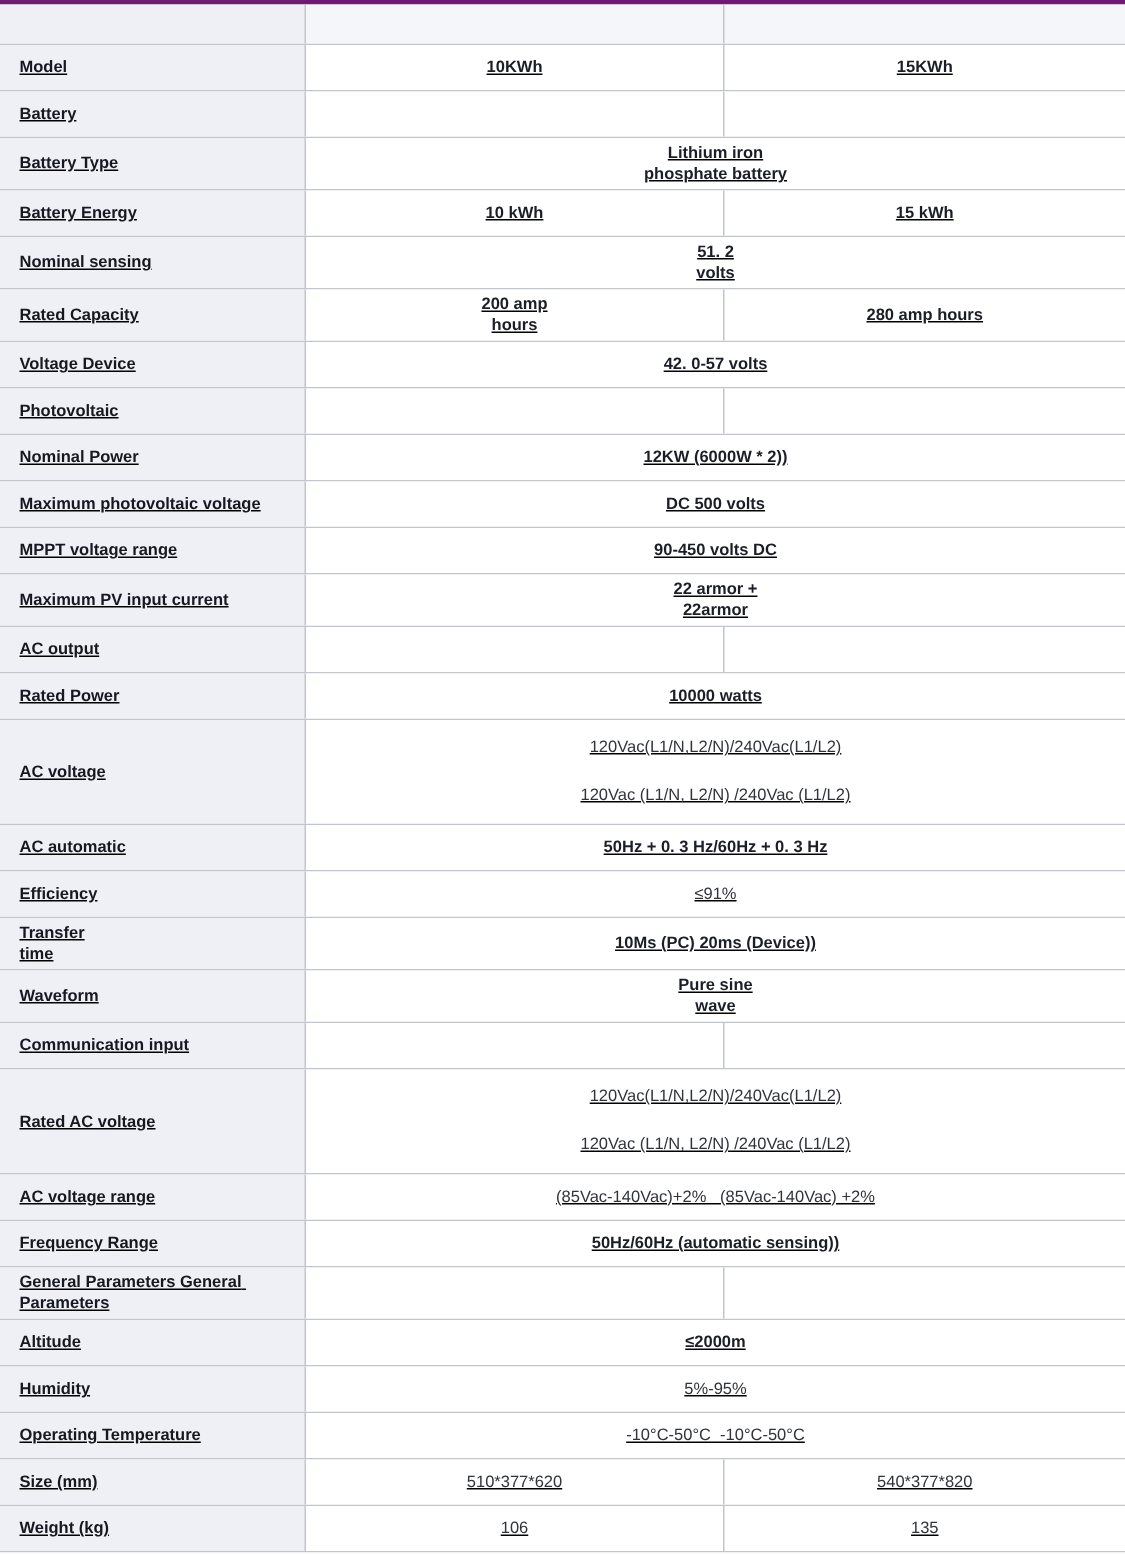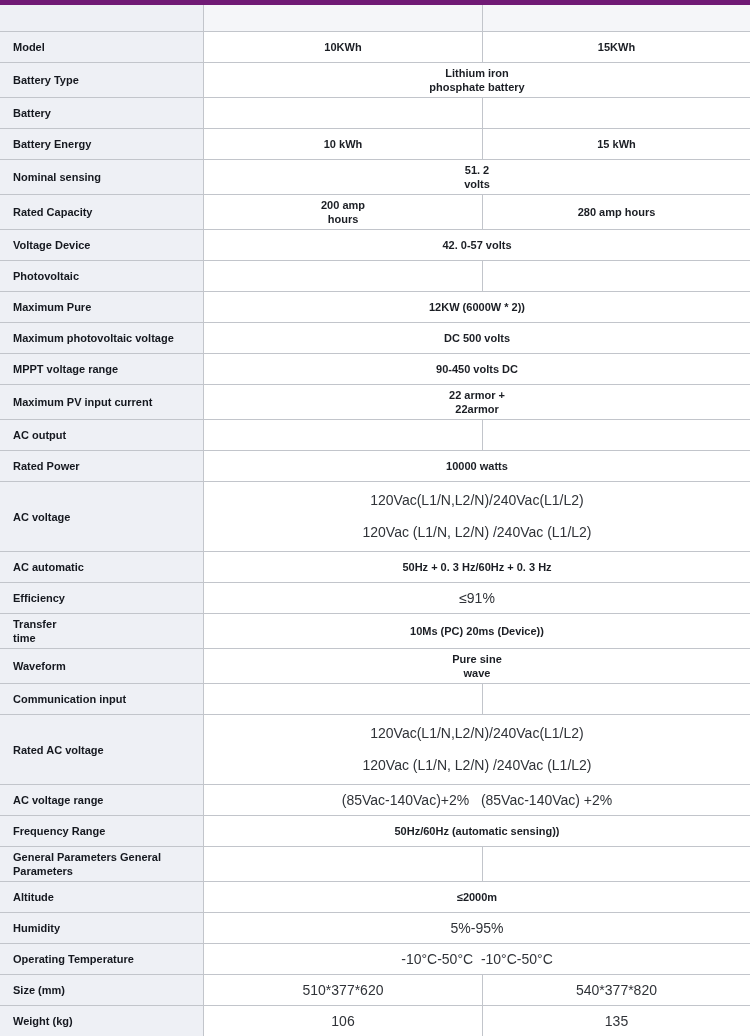--- a/index.html
+++ b/index.html
@@ -4,21 +4,22 @@
 <style>
   html, body {
     margin: 0;
     padding: 0;
     background: #ffffff;
     font-family: "Liberation Sans", sans-serif;
   }
   .spec-table {
     width: 750px;
     box-sizing: border-box;
-    border-top: 5px solid #701a75;
+    border-top: 3px solid #701a75;
+    text-decoration: underline;
   }
   .row {
     display: flex;
     align-items: stretch;
     border-bottom: 1px solid #c2c5cb;
     min-height: 31px;
     box-sizing: border-box;
   }
   .row.header { min-height: 27px; }
   .row.tall { min-height: 70px; }
@@ -60,21 +61,21 @@
   .cell-line {
     white-space: pre-wrap;
   }
   .s-b .cell-line {
     font-size: 11px;
     font-weight: 700;
     color: #1b1e24;
     line-height: 14px;
   }
   .s-r .cell-line {
-    font-size: 14px;
+    font-size: 11px;
     font-weight: 400;
     color: #303338;
     line-height: 19px;
   }
   .row.tall .cell-line + .cell-line { margin-top: 13px; }
 </style>
 </head>
 <body>
 
 <div class="spec-table">
@@ -87,36 +88,36 @@
       <div class="label-cell">
         <div class="lbl-line">Model</div>
       </div>
       <div class="val-cell val-c1">
         <div class="cell-line">10KWh</div>
       </div>
       <div class="val-cell val-c2">
         <div class="cell-line">15KWh</div>
       </div>
     </div>
+    <div class="row section">
+      <div class="label-cell">
+        <div class="lbl-line">Battery</div>
+      </div>
+      <div class="val-cell val-c1"></div>
+      <div class="val-cell val-c2"></div>
+    </div>
     <div class="row merged s-b">
       <div class="label-cell">
         <div class="lbl-line">Battery Type</div>
       </div>
       <div class="val-cell val-merged">
         <div class="cell-line">Lithium iron</div>
         <div class="cell-line">phosphate battery</div>
       </div>
     </div>
-    <div class="row section">
-      <div class="label-cell">
-        <div class="lbl-line">Battery</div>
-      </div>
-      <div class="val-cell val-c1"></div>
-      <div class="val-cell val-c2"></div>
-    </div>
     <div class="row split s-b">
       <div class="label-cell">
         <div class="lbl-line">Battery Energy</div>
       </div>
       <div class="val-cell val-c1">
         <div class="cell-line">10 kWh</div>
       </div>
       <div class="val-cell val-c2">
         <div class="cell-line">15 kWh</div>
       </div>
@@ -152,21 +153,21 @@
     </div>
     <div class="row section">
       <div class="label-cell">
         <div class="lbl-line">Photovoltaic</div>
       </div>
       <div class="val-cell val-c1"></div>
       <div class="val-cell val-c2"></div>
     </div>
     <div class="row merged s-b">
       <div class="label-cell">
-        <div class="lbl-line">Maximum Pure</div>
+        <div class="lbl-line">Nominal Power</div>
       </div>
       <div class="val-cell val-merged">
         <div class="cell-line">12KW (6000W * 2))</div>
       </div>
     </div>
     <div class="row merged s-b">
       <div class="label-cell">
         <div class="lbl-line">Maximum photovoltaic voltage</div>
       </div>
       <div class="val-cell val-merged">

